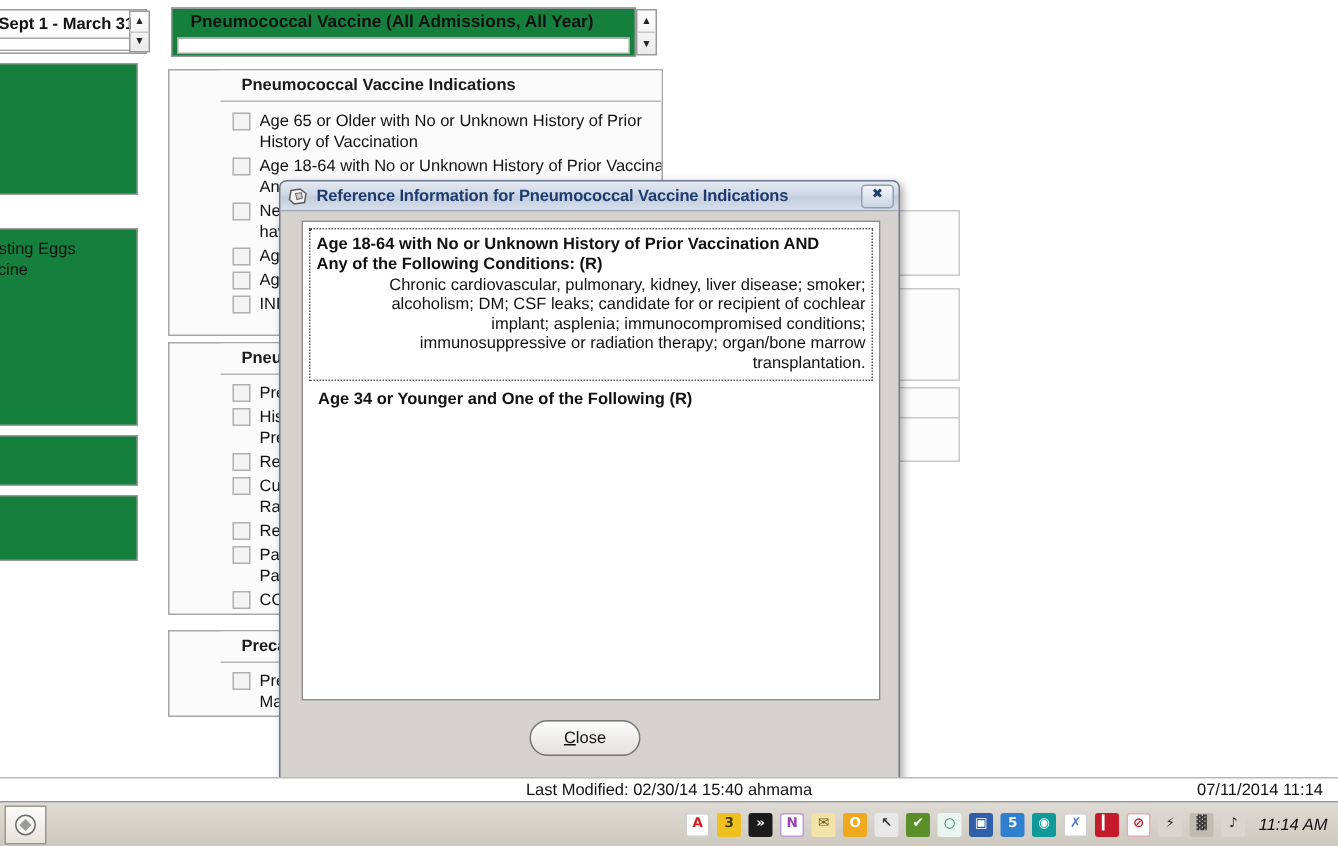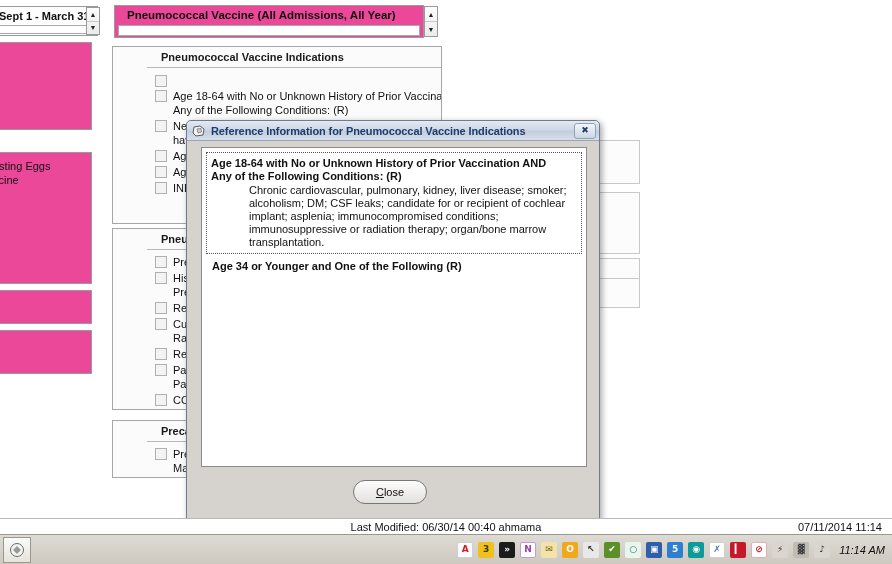--- a/index.html
+++ b/index.html
@@ -12,21 +12,21 @@
   }
   #root {
     position: relative;
     width: 892px; height: 564px;
     background: #ffffff;
   }
 
   
   .panel {
     position: absolute;
-    background: #ec4899;
+    background: #15803d;
     border: 1px solid #9a9a9a;
     box-sizing: border-box;
   }
   .grp {
     position: absolute;
     background: #fbfbfb;
     border: 1px solid #a6a6a6;
     box-sizing: border-box;
     padding-left: 34px;
   }
@@ -147,20 +147,21 @@
     font-size: 11px;
     font-weight: bold;
     color: #111;
     line-height: 13px;
   }
   .blk-body {
     font-size: 11px;
     color: #111;
     line-height: 13px;
     margin: 1px 0 0 38px;
+    text-align: right;
   }
   #close-button {
     position: absolute;
     left: 166px; top: 359px;
     width: 72px; height: 22px;
     border: 1px solid #777;
     border-radius: 12px;
     background: linear-gradient(#fcfcfc,#e3e1dd);
     font-size: 11px;
     color: #111;
@@ -264,20 +265,24 @@
     <div class="spin" style="left:424px; top:6px; height:31px;">
       <div>▲</div>
       <div>▼</div>
     </div>
 
     <div class="grp" style="left:112px; top:46px; width:330px; height:178px;">
       <div class="grp-title">Pneumococcal Vaccine Indications</div>
       <div style="padding-top:4px;">
         <div class="cb-row">
           <span class="cb"></span>
+          <span class="cb-lbl">
+            <span>Age 65 or Older with No or Unknown History of Prior</span>
+            <span class="l2">History of Vaccination</span>
+          </span>
         </div>
         <div class="cb-row">
           <span class="cb"></span>
           <span class="cb-lbl">
             <span>Age 18-64 with No or Unknown History of Prior Vaccination AND</span>
             <span class="l2">Any of the Following Conditions: (R)</span>
           </span>
         </div>
         <div class="cb-row">
           <span class="cb"></span>
@@ -386,21 +391,21 @@
         <div class="blk-head">Age 34 or Younger and One of the Following (R)</div>
       </div>
     </div>
 
     <div id="close-button">
       <span><u>C</u><span>lose</span></span>
     </div>
   </div>
 
   <div id="statusbar">
-    <span id="status-left">Last Modified: 06/30/14 00:40 ahmama</span>
+    <span id="status-left">Last Modified: 02/30/14 15:40 ahmama</span>
     <span id="status-right">07/11/2014  11:14</span>
   </div>
 
   <div id="taskbar">
     <div id="start-button">
       <svg width="16" height="16" viewBox="0 0 16 16" xmlns="http://www.w3.org/2000/svg">
         <circle cx="8" cy="8" r="6.5" fill="#f4f4f2" stroke="#6a6a6a" stroke-width="1"></circle>
         <path d="M4 8 L8 4 L12 8 L8 12 Z" fill="#9a9a9a"></path>
       </svg>
     </div>

